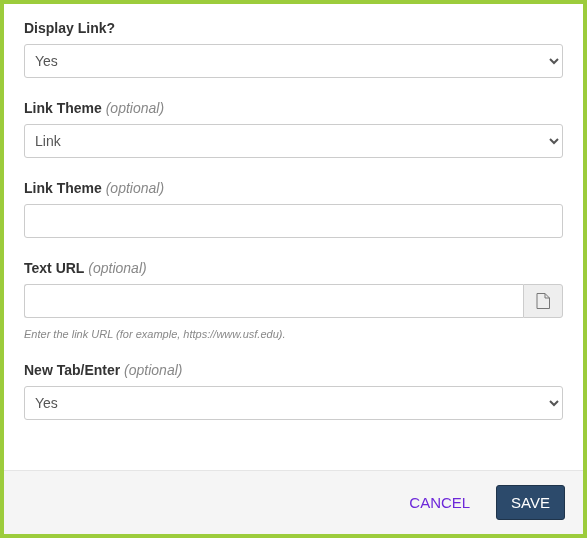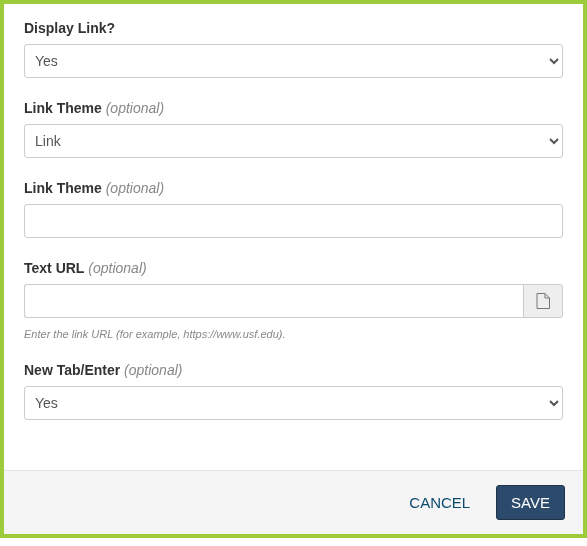--- a/index.html
+++ b/index.html
@@ -82,21 +82,21 @@
     padding: 8px 14px;
     font-size: 15px;
     border-radius: 3px;
     cursor: pointer;
     border: 1px solid transparent;
     margin-left: 8px;
     font-family: inherit;
   }
   .btn-cancel {
     background: transparent;
-    color: #0c4a6e;
+    color: #6d28d9;
     border: none;
   }
   .btn-save {
     background: #2c4a6b;
     color: #fff;
     border: 1px solid #1f344b;
   }
   .file-svg { width: 14px; height: 16px; }
 </style>
 </head>

